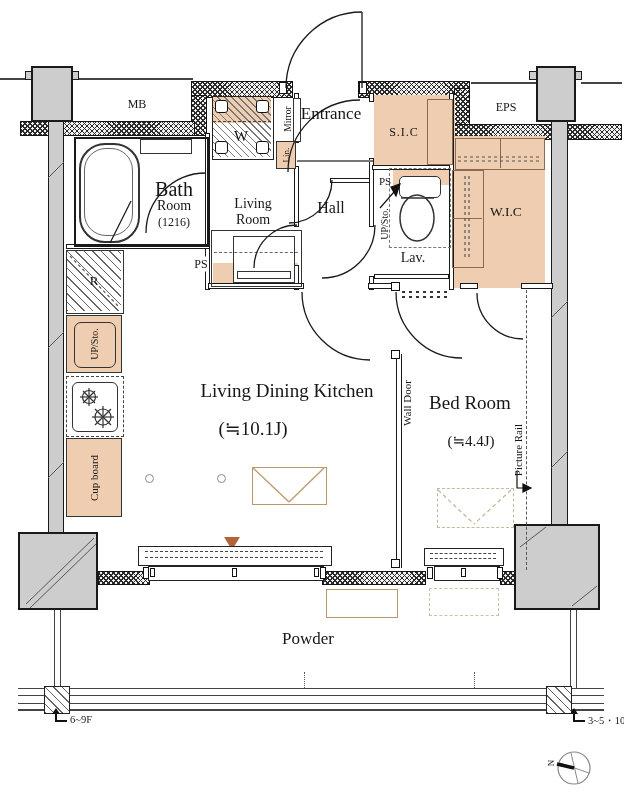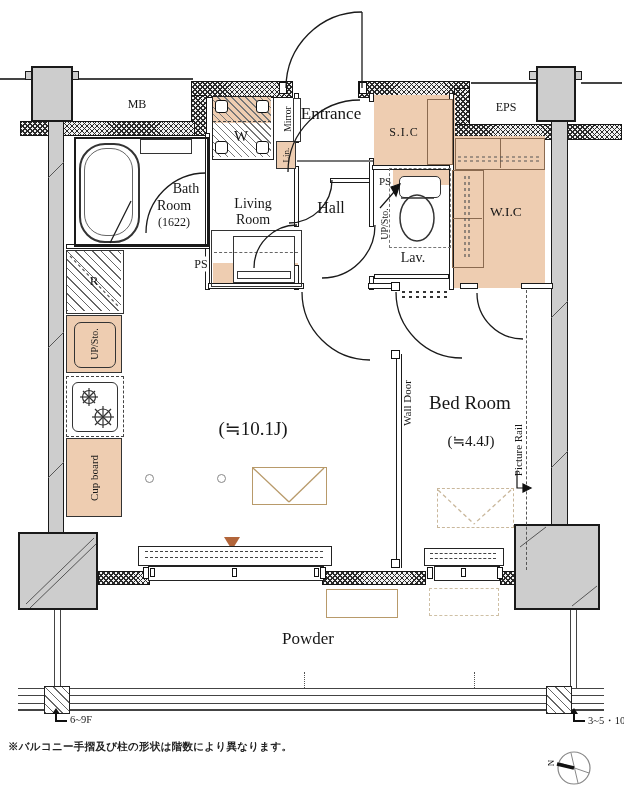--- a/index.html
+++ b/index.html
@@ -250,39 +250,39 @@
     </g>
   </svg>
 
   <div class="hlabel" style="left:137px;top:104px;font-size:12px">MB</div>
   <div class="hlabel" style="left:506px;top:107px;font-size:12px">EPS</div>
   <div class="hlabel" style="left:331px;top:114px;font-size:17px">Entrance</div>
   <div class="hlabel" style="left:404px;top:132px;font-size:12px;letter-spacing:1px">S.I.C</div>
   <div class="hlabel" style="left:241px;top:136px;font-size:15px">W</div>
   <div class="vlabel" style="left:288px;top:119px;font-size:9.5px">Mirror</div>
   <div class="vlabel" style="left:286px;top:155px;font-size:9px">Lin.</div>
-  <div class="hlabel" style="left:186px;top:189px;font-size:14px">Bath</div>
+  <div class="hlabel" style="left:174px;top:189px;font-size:20px">Bath</div>
   <div class="hlabel" style="left:174px;top:206px;font-size:14px">Room</div>
-  <div class="hlabel" style="left:174px;top:222px;font-size:12px">(1622)</div>
+  <div class="hlabel" style="left:174px;top:222px;font-size:12px">(1216)</div>
   <div class="hlabel" style="left:253px;top:204px;font-size:14px">Living</div>
   <div class="hlabel" style="left:253px;top:220px;font-size:14px">Room</div>
   <div class="hlabel" style="left:331px;top:208px;font-size:16px">Hall</div>
   <div class="hlabel" style="left:201px;top:264px;font-size:12px;background:#fff;padding:0 1px">PS</div>
   <div class="hlabel" style="left:385px;top:181px;font-size:11px">PS</div>
   <div class="vlabel" style="left:384px;top:224px;font-size:10px">UP/Sto.</div>
   <div class="hlabel" style="left:413px;top:258px;font-size:14px">Lav.</div>
   <div class="hlabel" style="left:506px;top:212px;font-size:13.5px">W.I.C</div>
   <div class="hlabel" style="left:94px;top:281px;font-size:13px">R</div>
   <div class="vlabel" style="left:94px;top:344px;font-size:10px">UP/Sto.</div>
   <div class="vlabel" style="left:94px;top:478px;font-size:11px">Cup board</div>
+  <div class="hlabel" style="left:287px;top:391px;font-size:19px">Living Dining Kitchen</div>
   <div class="hlabel" style="left:253px;top:428px;font-size:19px">(≒10.1J)</div>
   <div class="vlabel" style="left:407px;top:403px;font-size:11px">Wall Door</div>
   <div class="hlabel" style="left:470px;top:403px;font-size:19px">Bed Room</div>
   <div class="hlabel" style="left:471px;top:441px;font-size:15px">(≒4.4J)</div>
   <div class="vlabel" style="left:518px;top:450px;font-size:11px">Picture Rail</div>
   <div class="hlabel" style="left:308px;top:639px;font-size:17px">Powder</div>
   <div class="abs" style="left:70px;top:714px;font-size:10.5px">6~9F</div>
   <div class="abs" style="left:588px;top:714px;font-size:10.5px;white-space:nowrap">3~5・10F</div>
   <div class="vlabel" style="left:551px;top:763px;font-size:9px">N</div>
 
-  <div class="fnote" style="left:8px;top:740px">※バルコニー手摺及び柱の形状は階数により異なります。</div>
 
 </div>
 
 </body></html>

